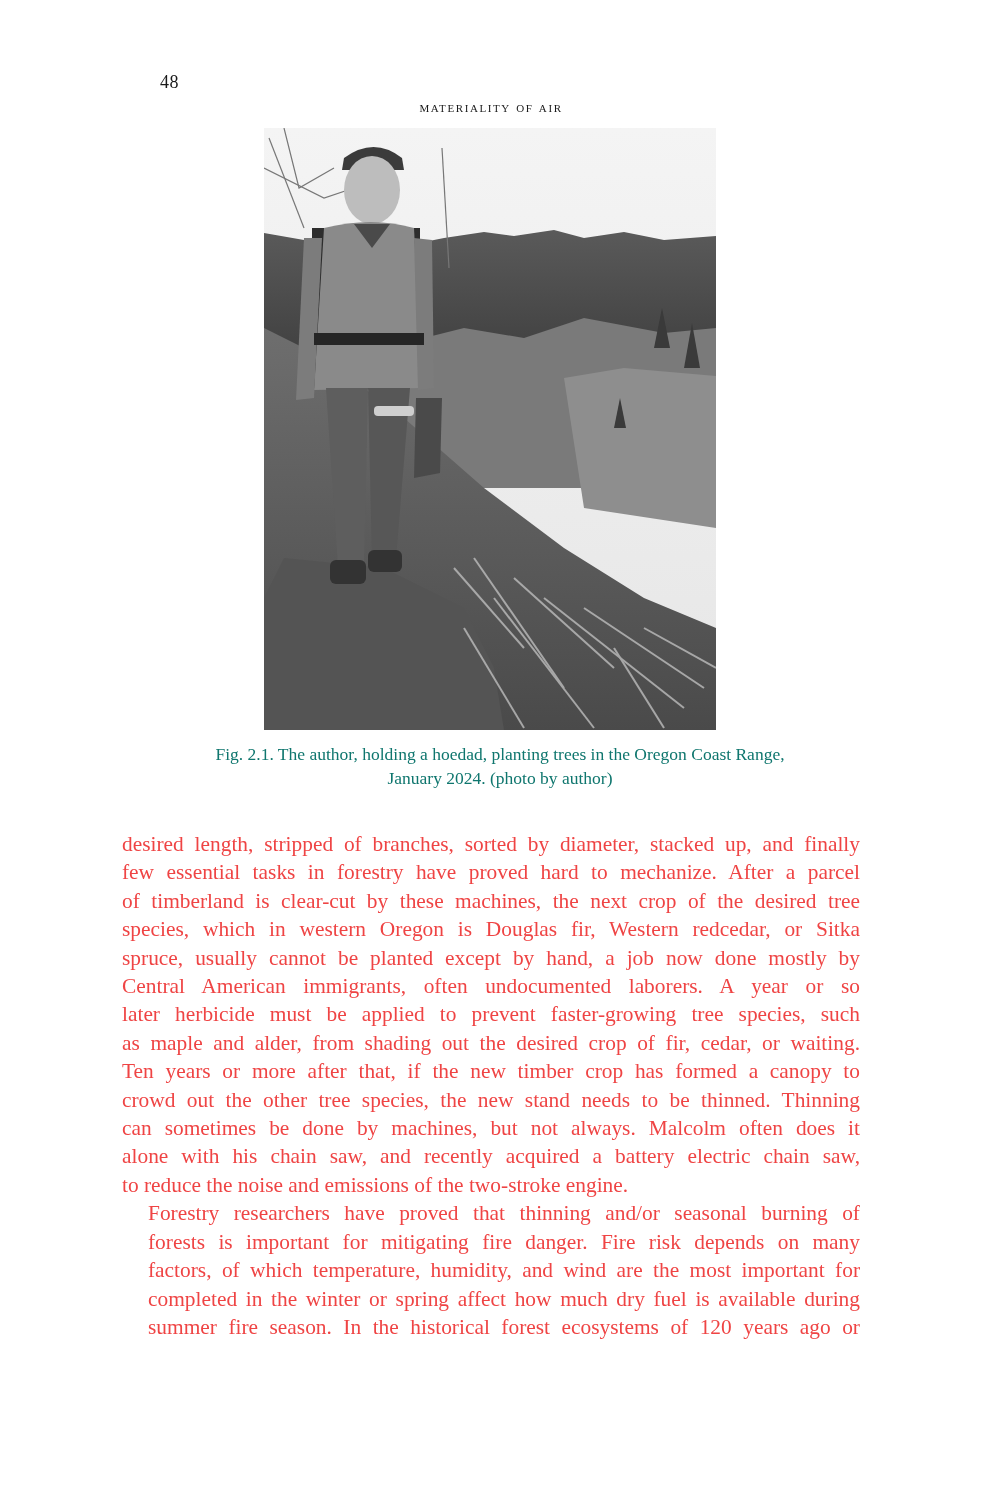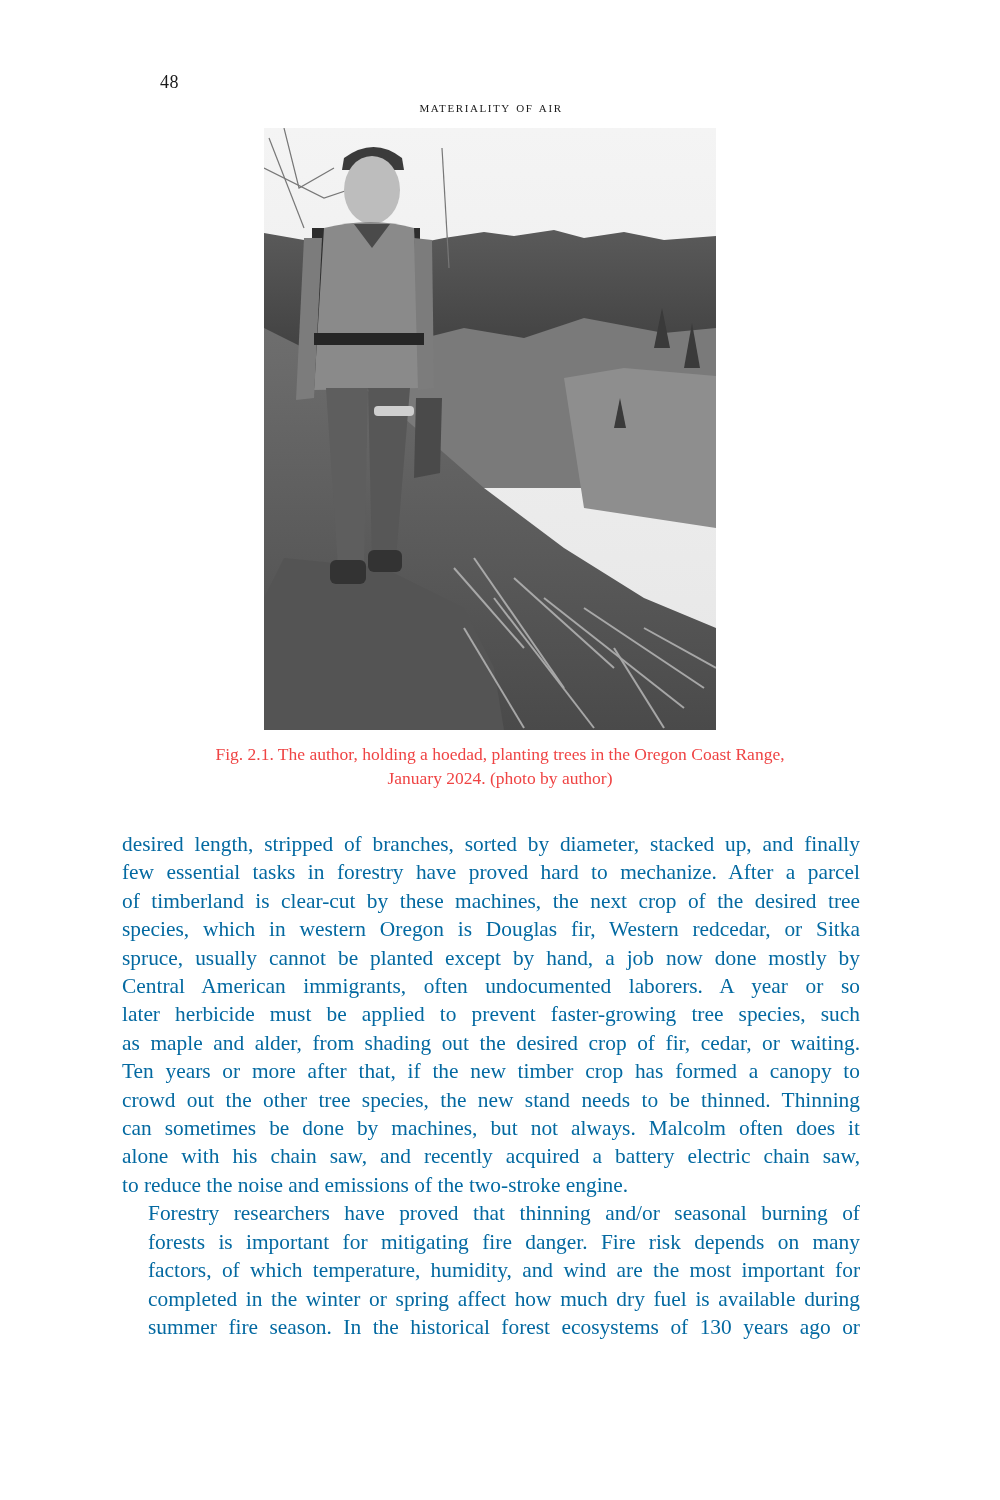--- a/index.html
+++ b/index.html
@@ -57,31 +57,31 @@
       height: 100%;
     }
     .caption {
       position: absolute;
       top: 742px;
       left: 130px;
       width: 740px;
       text-align: center;
       font-size: 17.5px;
       line-height: 24px;
-      color: #ef4444;
+      color: #0f766e;
     }
     .body-text {
       position: absolute;
       top: 830px;
       left: 122px;
       width: 738px;
       font-size: 21.4px;
       line-height: 28.4px;
       text-align: justify;
-      color: #0369a1;
+      color: #ef4444;
     }
     .body-text p {
       margin: 0;
     }
     .body-text p.indent {
       text-indent: 26px;
     }
     .line {
       display: block;
       text-align: justify;
@@ -202,15 +202,15 @@
     <span class="line">crowd out the other tree species, the new stand needs to be thinned. Thinning</span>
     <span class="line">can sometimes be done by machines, but not always. Malcolm often does it</span>
     <span class="line">alone with his chain saw, and recently acquired a battery electric chain saw,</span>
     <span class="line last">to reduce the noise and emissions of the two-stroke engine.</span>
   </p>
   <p class="indent">
     <span class="line" style="text-indent:26px">Forestry researchers have proved that thinning and/or seasonal burning of</span>
     <span class="line">forests is important for mitigating fire danger. Fire risk depends on many</span>
     <span class="line">factors, of which temperature, humidity, and wind are the most important for</span>
     <span class="line">completed in the winter or spring affect how much dry fuel is available during</span>
-    <span class="line">summer fire season. In the historical forest ecosystems of 130 years ago or</span>
+    <span class="line">summer fire season. In the historical forest ecosystems of 120 years ago or</span>
   </p>
 </div>
 
 </body></html>

